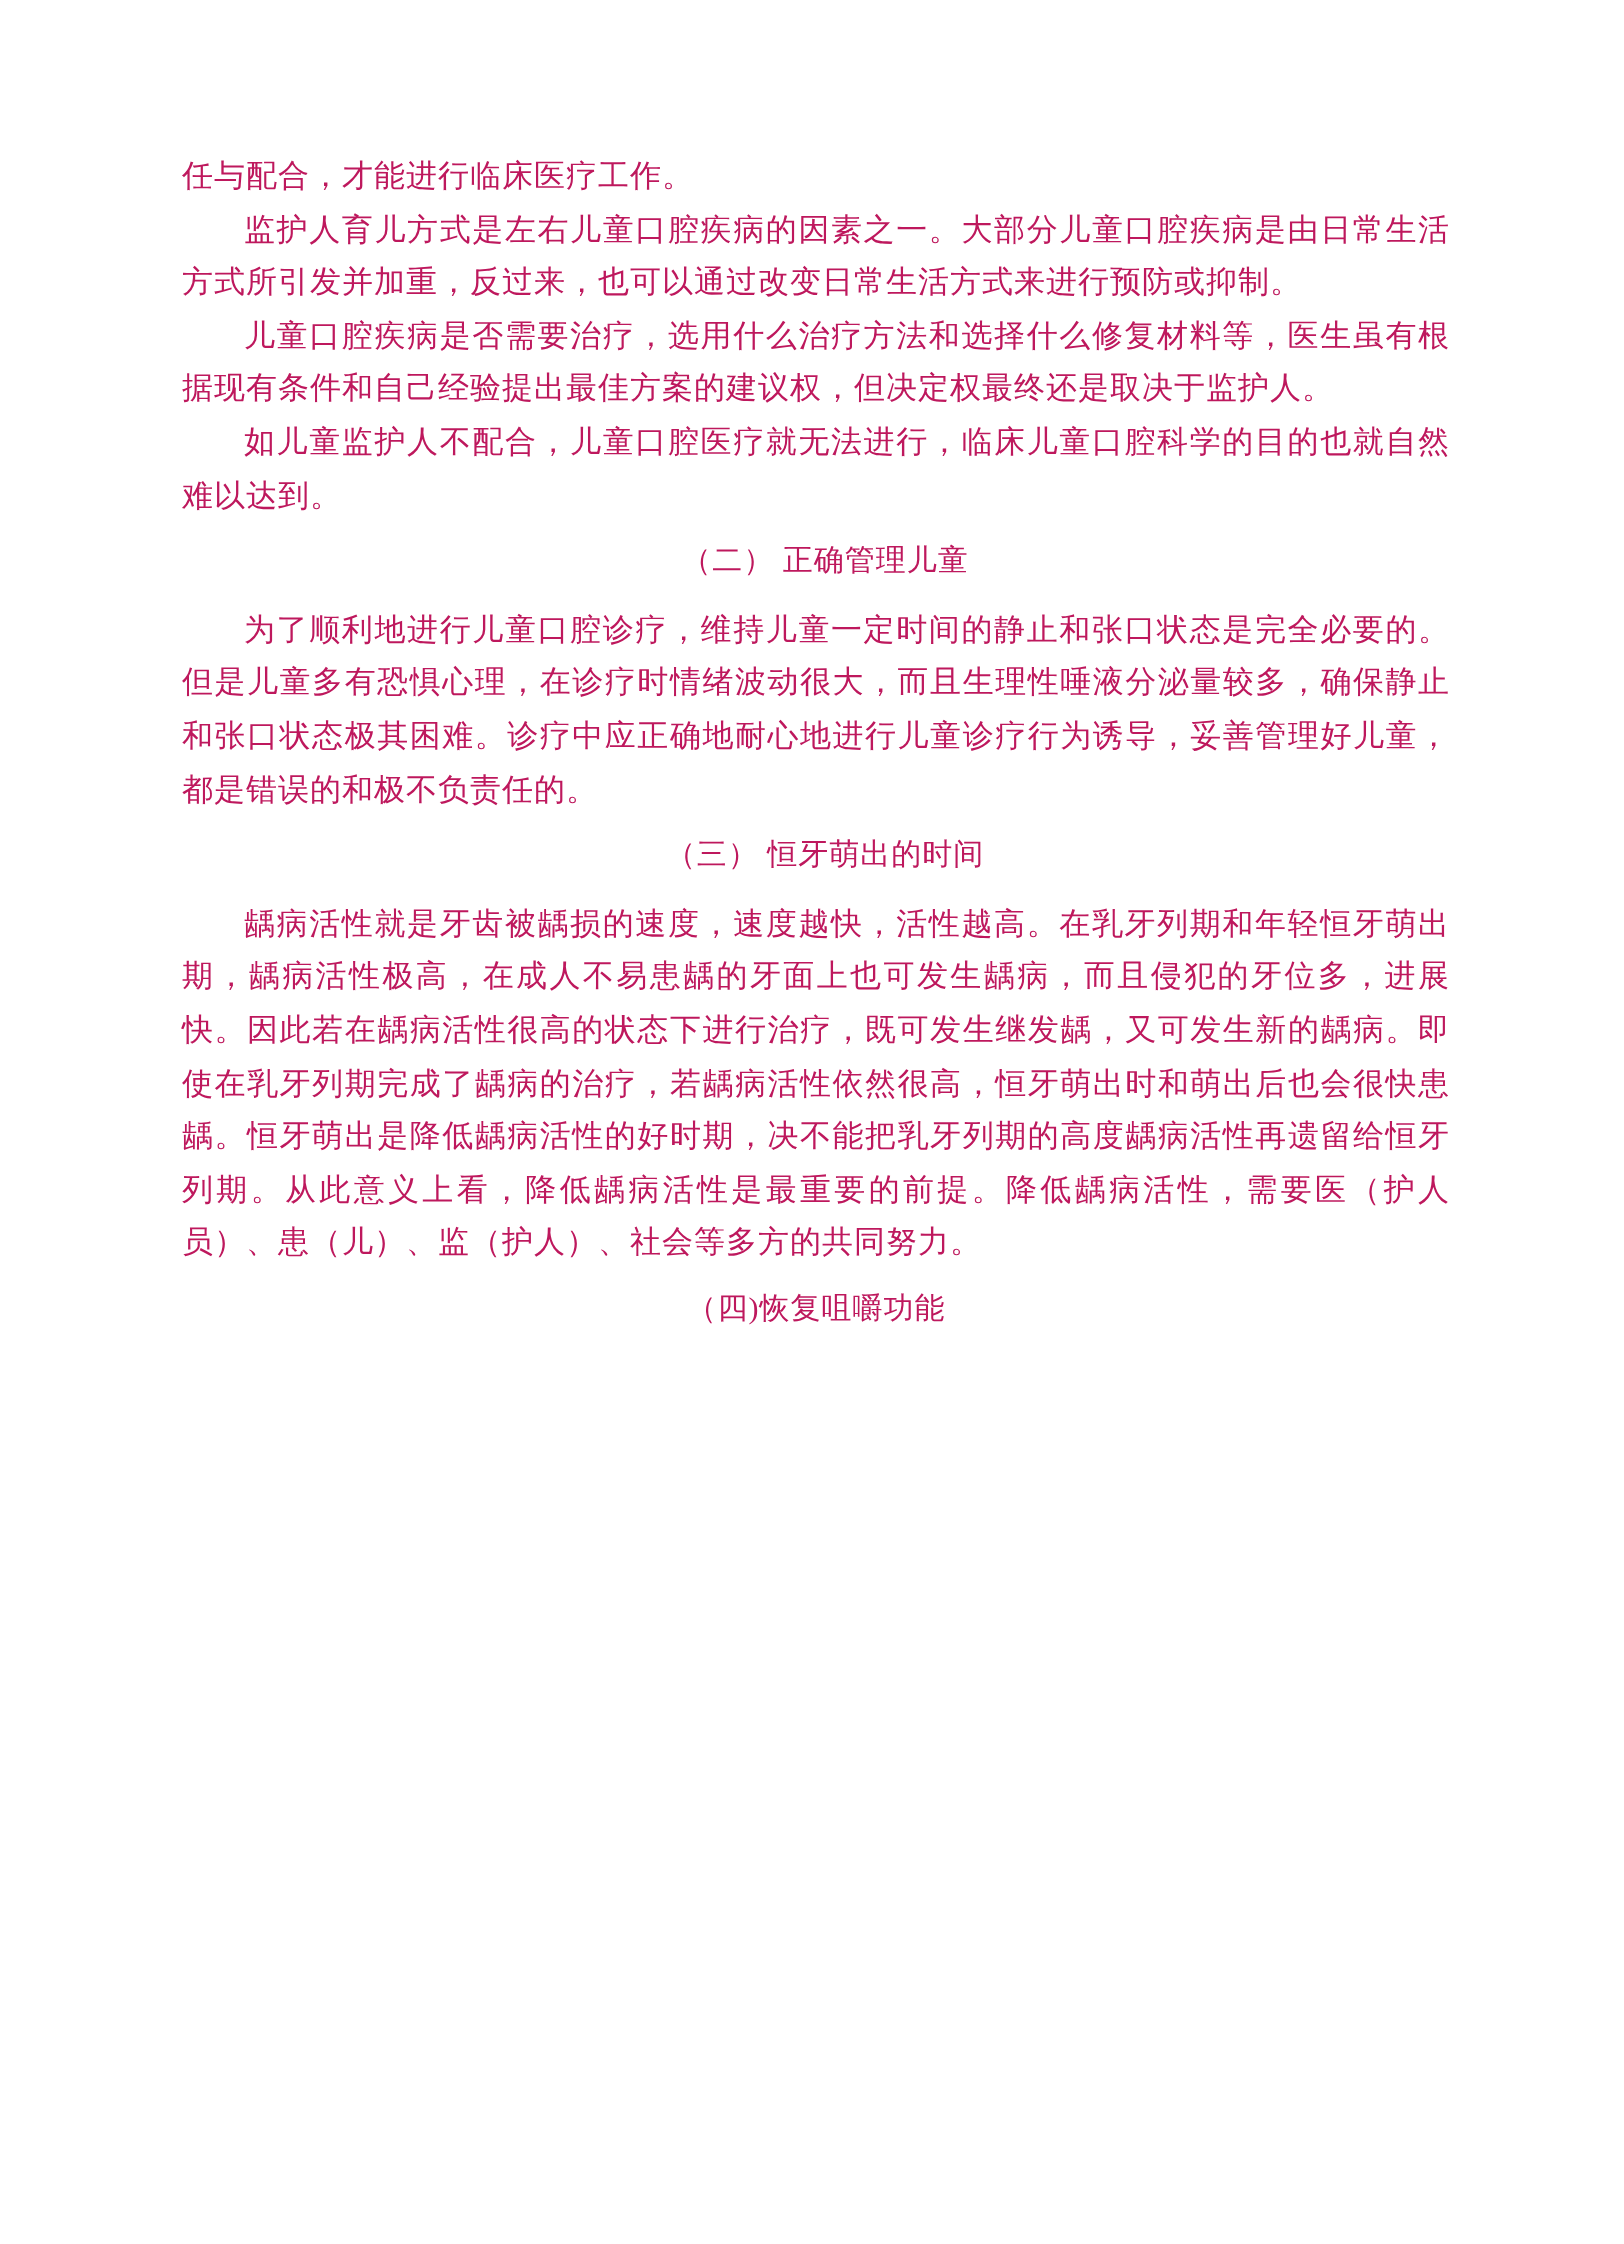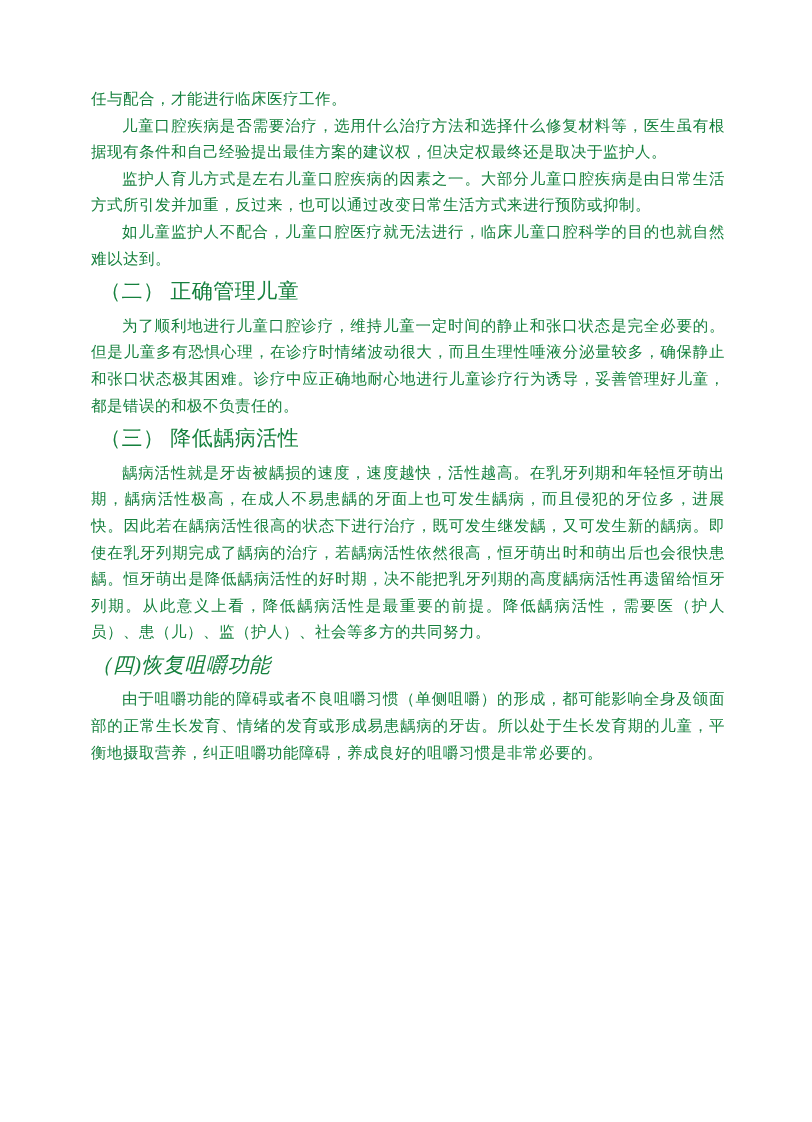--- a/index.html
+++ b/index.html
@@ -10,60 +10,58 @@
   .page {
     position: relative;
     width: 812px;
     height: 1122px;
     background: #ffffff;
     overflow: hidden;
   }
   .content {
     position: absolute;
     left: 91px;
-    top: 86px;
+    top: 76px;
     width: 634px;
-    color: #15803d;
+    color: #be185d;
     font-family: "Liberation Serif", "DejaVu Serif", serif;
     font-size: 15.5px;
     line-height: 26.6px;
     text-align: justify;
     letter-spacing: 0.5px;
   }
   .para {
     margin: 0;
   }
   .para.indent {
     text-indent: 31px;
   }
   .heading {
     margin: 6px 0 8px 0;
     padding-left: 9px;
-    font-size: 21px;
+    font-size: 15px;
     font-weight: normal;
-    text-align: left;
+    text-align: center;
   }
   .heading.flush {
     padding-left: 0;
-    font-style: italic;
   }
   .bold-run {
     font-weight: bold;
     font-family: "Liberation Serif", "DejaVu Serif", serif;
   }
 </style>
 </head>
 <body>
 
 <div class="page">
   <div class="content" id="doc-content">
       <p class="para">任与配合，才能进行临床医疗工作。</p>
+      <p class="para indent">监护人育儿方式是左右儿童口腔疾病的因素之一。大部分儿童口腔疾病是由日常生活方式所引发并加重，反过来，也可以通过改变日常生活方式来进行预防或抑制。</p>
       <p class="para indent">儿童口腔疾病是否需要治疗，选用什么治疗方法和选择什么修复材料等，医生虽有根据现有条件和自己经验提出最佳方案的建议权，但决定权最终还是取决于监护人。</p>
-      <p class="para indent">监护人育儿方式是左右儿童口腔疾病的因素之一。大部分儿童口腔疾病是由日常生活方式所引发并加重，反过来，也可以通过改变日常生活方式来进行预防或抑制。</p>
       <p class="para indent">如儿童监护人不配合，儿童口腔医疗就无法进行，临床儿童口腔科学的目的也就自然难以达到。</p>
       <h2 class="heading">（二） 正确管理儿童</h2>
       <p class="para indent">为了顺利地进行儿童口腔诊疗，维持儿童一定时间的静止和张口状态是完全必要的。但是儿童多有恐惧心理，在诊疗时情绪波动很大，而且生理性唾液分泌量较多，确保静止和张口状态极其困难。诊疗中应正确地耐心地进行儿童诊疗行为诱导，妥善管理好儿童，都是错误的和极不负责任的。</p>
-      <h2 class="heading">（三） 降低龋病活性</h2>
+      <h2 class="heading">（三） 恒牙萌出的时间</h2>
       <p class="para indent">龋病活性就是牙齿被龋损的速度，速度越快，活性越高。在乳牙列期和年轻恒牙萌出期，龋病活性极高，在成人不易患龋的牙面上也可发生龋病，而且侵犯的牙位多，进展快。因此若在龋病活性很高的状态下进行治疗，既可发生继发龋，又可发生新的龋病。即使在乳牙列期完成了龋病的治疗，若龋病活性依然很高，恒牙萌出时和萌出后也会很快患龋。恒牙萌出是降低龋病活性的好时期，决不能把乳牙列期的高度龋病活性再遗留给恒牙列期。从此意义上看，降低龋病活性是最重要的前提。降低龋病活性，需要医（护人员）、患（儿）、监（护人）、社会等多方的共同努力。</p>
       <h2 class="heading flush">（四)恢复咀嚼功能</h2>
-      <p class="para indent">由于咀嚼功能的障碍或者不良咀嚼习惯（单侧咀嚼）的形成，都可能影响全身及颌面部的正常生长发育、情绪的发育或形成易患龋病的牙齿。所以处于生长发育期的儿童，平衡地摄取营养，纠正咀嚼功能障碍，养成良好的咀嚼习惯是非常必要的。</p>
     </div>
 </div>
 
 </body></html>

